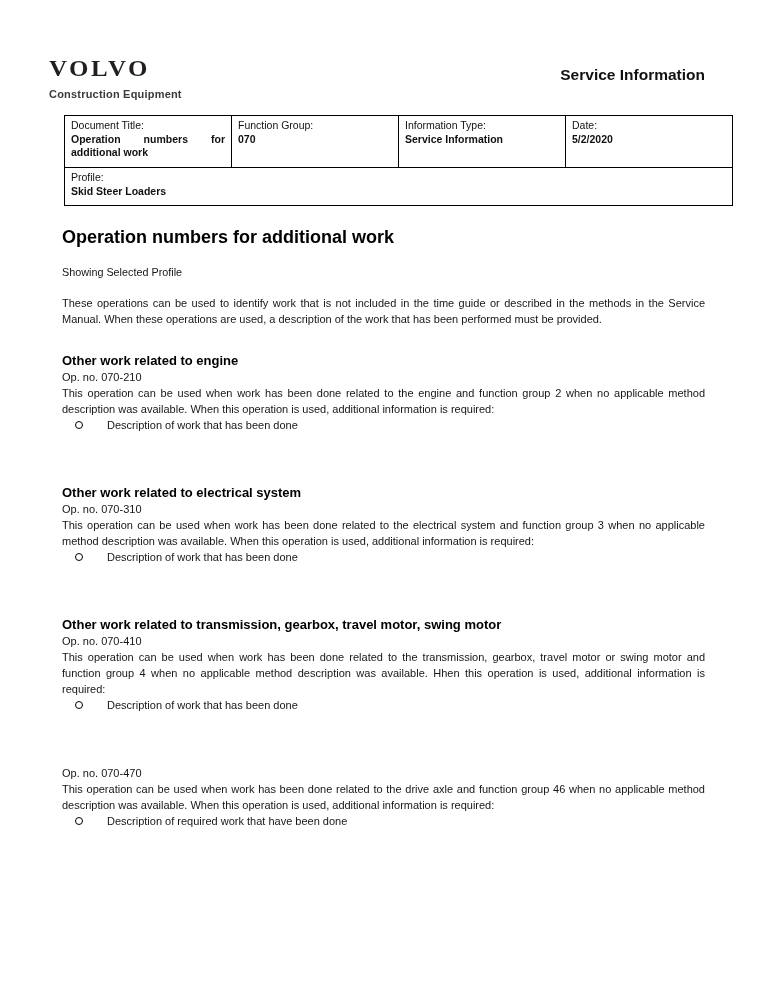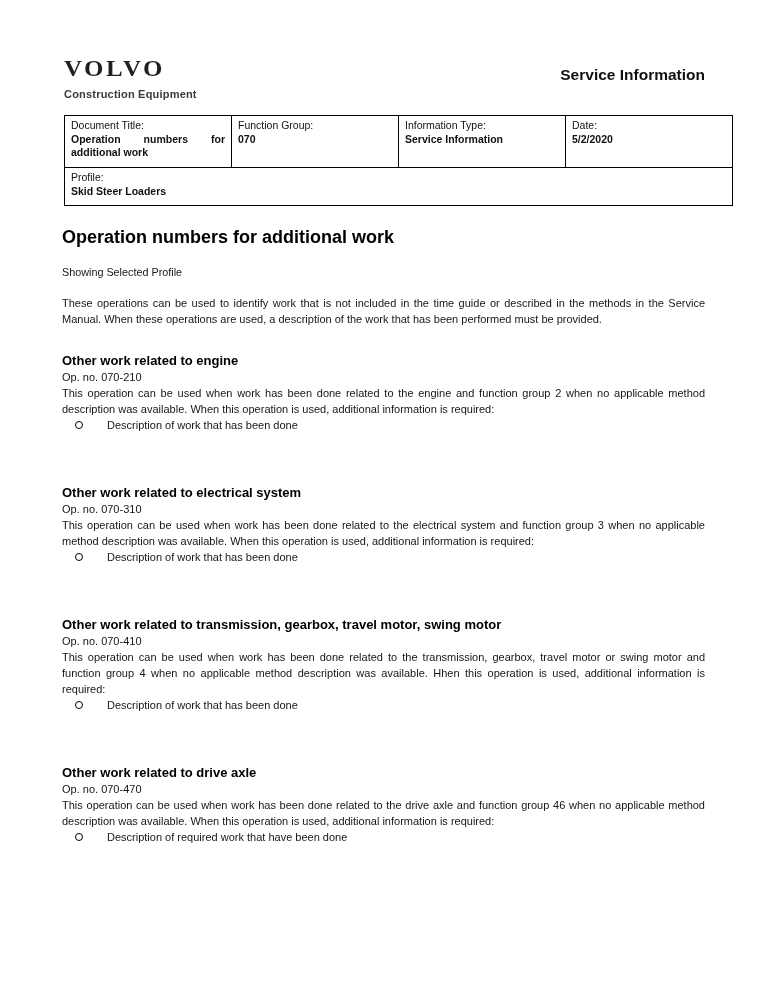--- a/index.html
+++ b/index.html
@@ -9,21 +9,21 @@
     position: relative;
     width: 768px;
     height: 994px;
     background: #ffffff;
     margin: 0 auto;
     overflow: hidden;
     color: #1a1a1a;
   }
 
   
-  .logo-block { position: absolute; left: 64px; top: 56px; }
+  .logo-block { position: absolute; left: 49px; top: 56px; }
   .volvo-wordmark {
     font-family: "Liberation Serif", serif;
     font-weight: 700;
     font-size: 25px;
     letter-spacing: 2.5px;
     color: #231f20;
     transform: scaleY(0.92);
     transform-origin: left top;
   }
   .logo-subtitle {
@@ -194,21 +194,20 @@
       <div class="section-heading">Other work related to transmission, gearbox, travel motor, swing motor</div>
       <div class="op-no">Op. no. 070-410</div>
       <p class="section-body">This operation can be used when work has been done related to the transmission, gearbox, travel motor or swing motor and function group 4 when no applicable method description was available. Hhen this operation is used, additional information is required:</p>
       <div class="bullet-row">
         <span class="circle-bullet"></span>
         <span class="bullet-text">Description of work that has been done</span>
       </div>
     </div>
 
     <div class="section">
-      <div class="section-heading">Other work related to drive axle</div>
       <div class="op-no">Op. no. 070-470</div>
       <p class="section-body">This operation can be used when work has been done related to the drive axle and function group 46 when no applicable method description was available. When this operation is used, additional information is required:</p>
       <div class="bullet-row">
         <span class="circle-bullet"></span>
         <span class="bullet-text">Description of required work that have been done</span>
       </div>
     </div>
   </div>
 
 

